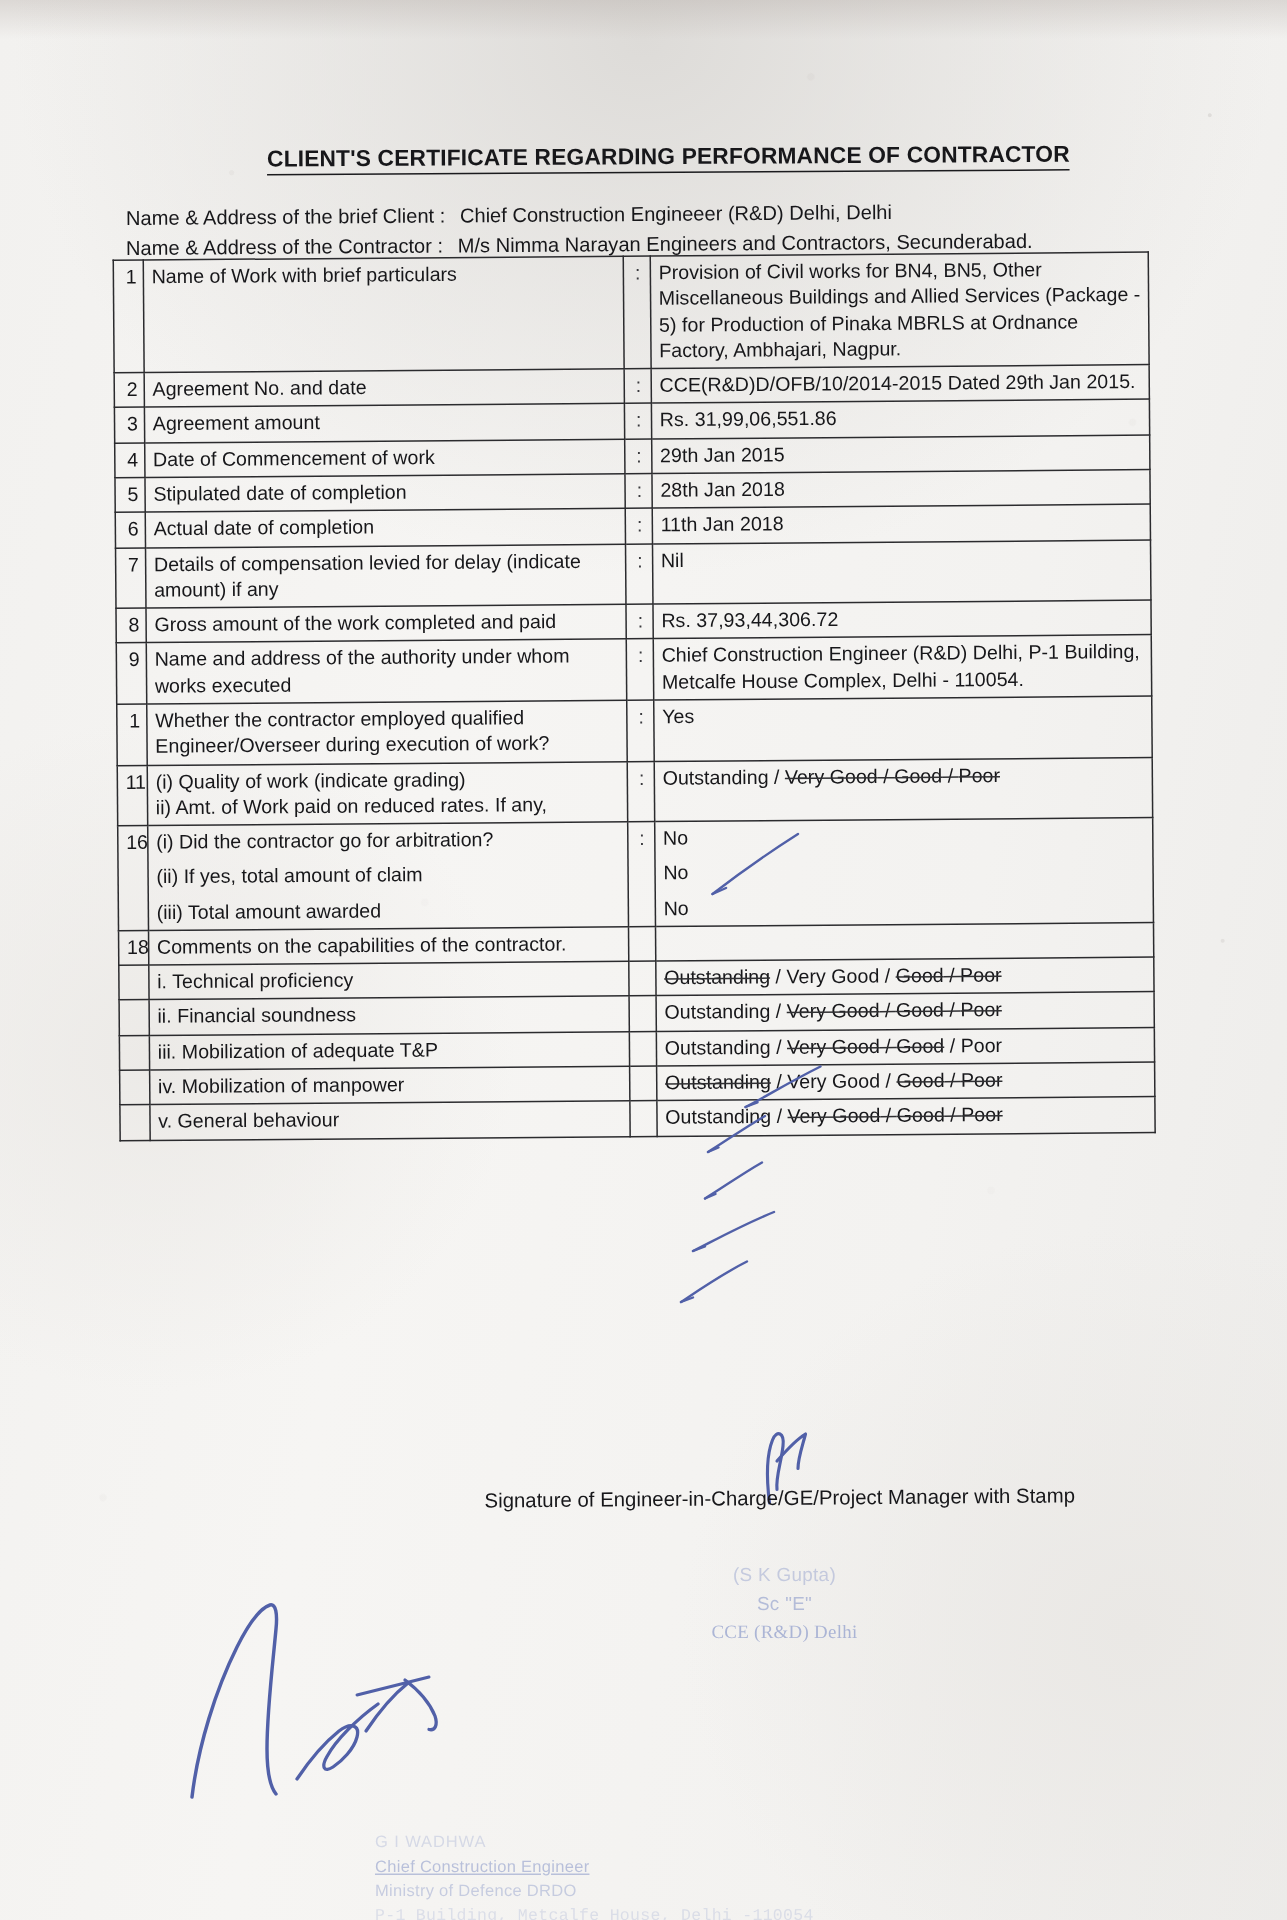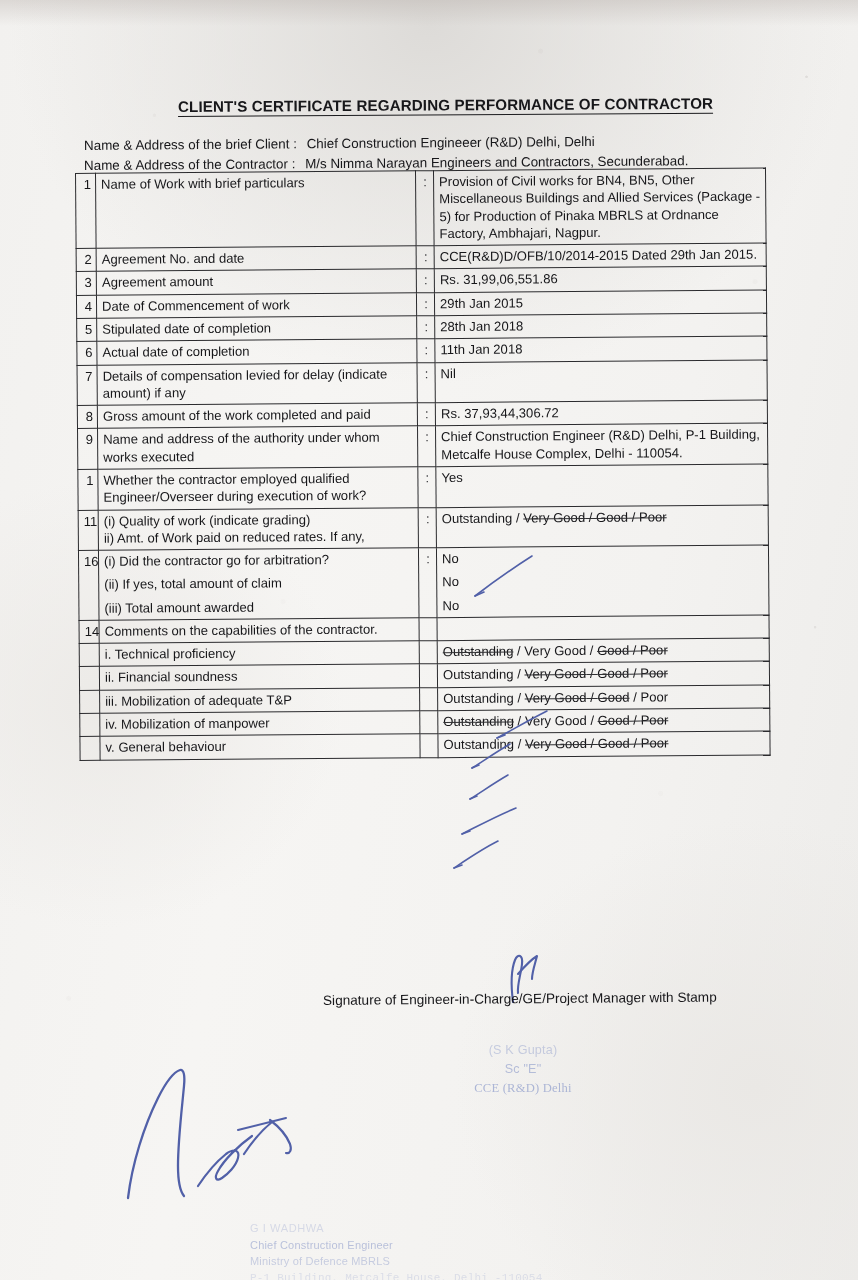--- a/index.html
+++ b/index.html
@@ -165,21 +165,21 @@
   #stamp-officer .l4 { opacity: .88; }
 
   #stamp-cce {
     left: 250px;
     top: 1220px;
     font-size: 11px;
     line-height: 1.52;
     color: #9aa6cf;
   }
   #stamp-cce .l1 { opacity: .42; letter-spacing: .6px; }
-  #stamp-cce .l2 { opacity: .80; }
+  #stamp-cce .l2 { opacity: .80; text-decoration: underline; }
   #stamp-cce .l3 { opacity: .72; }
   #stamp-cce .l4 { opacity: .62; }
   #stamp-cce .l5 { opacity: .34; font-family: Liberation Mono, monospace; }
 
   
   .ink {
     position: absolute;
     pointer-events: none;
   }
   .ink svg { display: block; overflow: visible; }
@@ -309,21 +309,21 @@
           <td class="val">
             <span class="indent-1">No</span>
             <span class="gap-line"></span>
             <span class="indent-1">No</span>
             <span class="gap-line"></span>
             <span class="indent-1">No</span>
           </td>
         </tr>
 
         <tr>
-          <td class="num">14</td>
+          <td class="num">18</td>
           <td class="item">Comments on the capabilities of the contractor.</td>
           <td class="colon"></td>
           <td class="val"></td>
         </tr>
 
         <tr>
           <td class="num"></td>
           <td class="item sub">i. Technical proficiency</td>
           <td class="colon"></td>
           <td class="val">
@@ -432,17 +432,17 @@
 
   <div class="stamp centre" id="stamp-officer">
     <div class="l1">(S K Gupta)</div>
     <div class="l2">Sc "E"</div>
     <div class="l3">CCE (R&amp;D) Delhi</div>
   </div>
 
   <div class="stamp" id="stamp-cce">
     <div class="l1">G I WADHWA</div>
     <div class="l2">Chief Construction Engineer</div>
-    <div class="l4">Ministry of Defence MBRLS</div>
+    <div class="l4">Ministry of Defence DRDO</div>
     <div class="l5">P-1 Building, Metcalfe House, Delhi -110054</div>
   </div>
 
 </div>
 
 </body></html>

